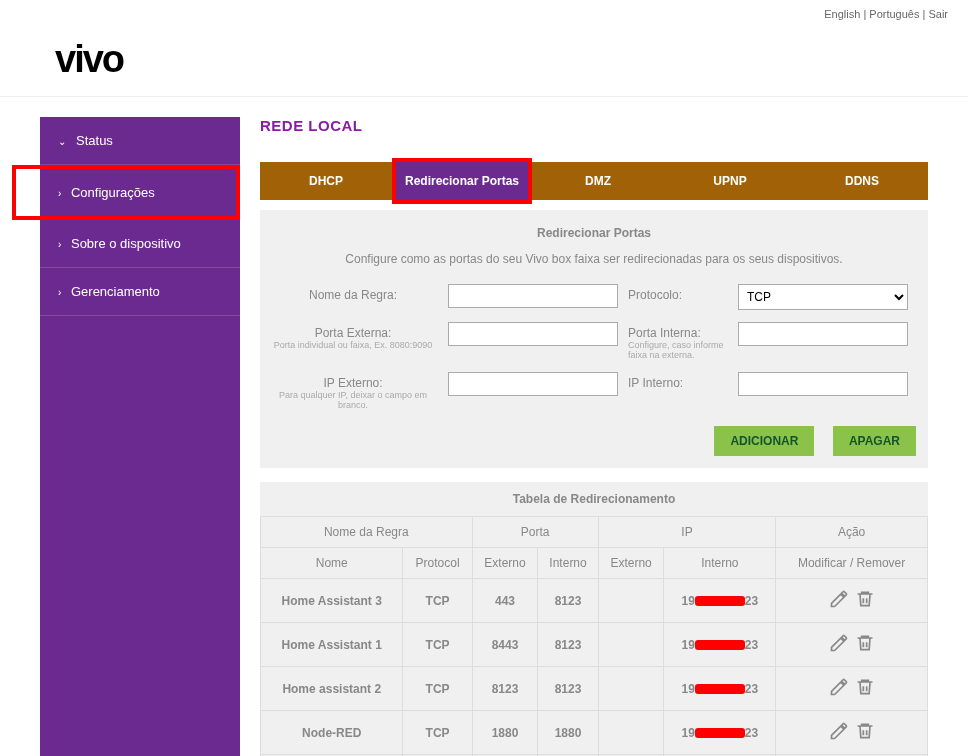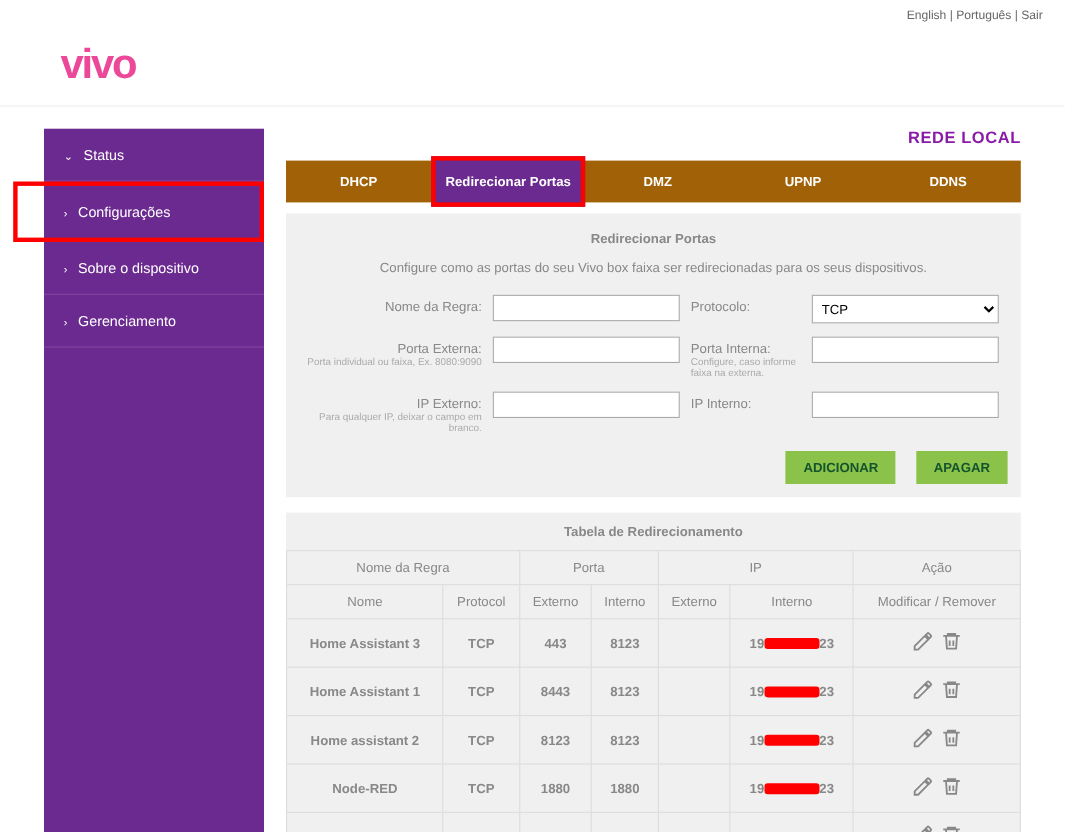--- a/index.html
+++ b/index.html
@@ -1,37 +1,37 @@
 <!DOCTYPE html>
 <html><head>
 <meta charset="utf-8">
 <style>
   * { box-sizing: border-box; margin: 0; padding: 0; }
   body { font-family: Arial, sans-serif; background: #fff; color: #333; }
   .topbar { text-align: right; padding: 8px 20px; font-size: 11px; color: #666; }
   .topbar a { color: #666; text-decoration: none; cursor: pointer; }
   .header { padding: 10px 40px 15px 55px; border-bottom: 1px solid #eee; }
-  .logo { font-size: 38px; font-weight: bold; color: #ec4899; font-family: Arial, sans-serif; letter-spacing: -2px; }
+  .logo { font-size: 38px; font-weight: bold; color: #000000; font-family: Arial, sans-serif; letter-spacing: -2px; }
   .container { display: flex; padding: 20px 40px; gap: 20px; }
   .sidebar { width: 200px; background: #6b2a8f; }
   .sidebar-item { color: #fff; padding: 16px 18px; border-bottom: 1px solid rgba(255,255,255,0.15); cursor: pointer; font-size: 13px; }
   .chevron { display: inline-block; margin-right: 6px; font-size: 10px; }
   .sidebar-highlight { position: relative; border: 4px solid #ff0000; margin-left: -28px; padding-left: 24px; }
   .sidebar-highlight .sidebar-item { border-bottom: none; }
   .main { flex: 1; }
-  .page-title { color: #8a1ba8; font-size: 15px; font-weight: bold; margin-bottom: 12px; letter-spacing: 0.5px; text-align: right; }
+  .page-title { color: #8a1ba8; font-size: 15px; font-weight: bold; margin-bottom: 28px; letter-spacing: 0.5px; }
   .tabs { display: flex; background: #a16207; }
   .tab { flex: 1; text-align: center; padding: 12px 0; color: #fff; font-size: 12px; font-weight: bold; cursor: pointer; }
   .tab.active { background: #6b2a8f; }
   .tab-highlight { border: 4px solid #ff0000; margin: -4px 0; }
   .panel { background: #f0f0f0; margin-top: 10px; padding: 8px; }
   .panel-title { text-align: center; color: #888; font-size: 12px; font-weight: bold; padding: 8px 0; }
   .panel-desc { text-align: center; color: #888; font-size: 12px; padding: 4px 0 12px; }
   .form-row { display: flex; padding: 6px 0; gap: 10px; }
-  .form-label-col { width: 170px; text-align: right; color: #888; font-size: 12px; padding-top: 4px; }
+  .form-label-col { width: 170px; text-align: center; color: #888; font-size: 12px; padding-top: 4px; }
   .form-label-col .sub { font-size: 9px; color: #aaa; display: block; }
   .form-input-col { width: 170px; }
   .form-input-col input, .form-input-col select { width: 100%; height: 24px; border: 1px solid #aaa; padding: 2px 4px; font-size: 12px; background: #fff; }
   .form-input-col select { height: 26px; }
   .form-mid-label { width: 100px; color: #888; font-size: 12px; padding-top: 4px; }
   .form-mid-label .sub { font-size: 9px; color: #aaa; display: block; }
   .btn-row { text-align: right; padding: 10px 4px 4px; }
   .btn { display: inline-block; background: #8bc34a; color: #14532d; border: none; padding: 8px 16px; font-size: 12px; font-weight: bold; cursor: pointer; margin-left: 14px; }
   .table-panel { background: #f0f0f0; margin-top: 14px; }
   .table-title { text-align: center; color: #888; font-size: 12px; font-weight: bold; padding: 10px 0; }

